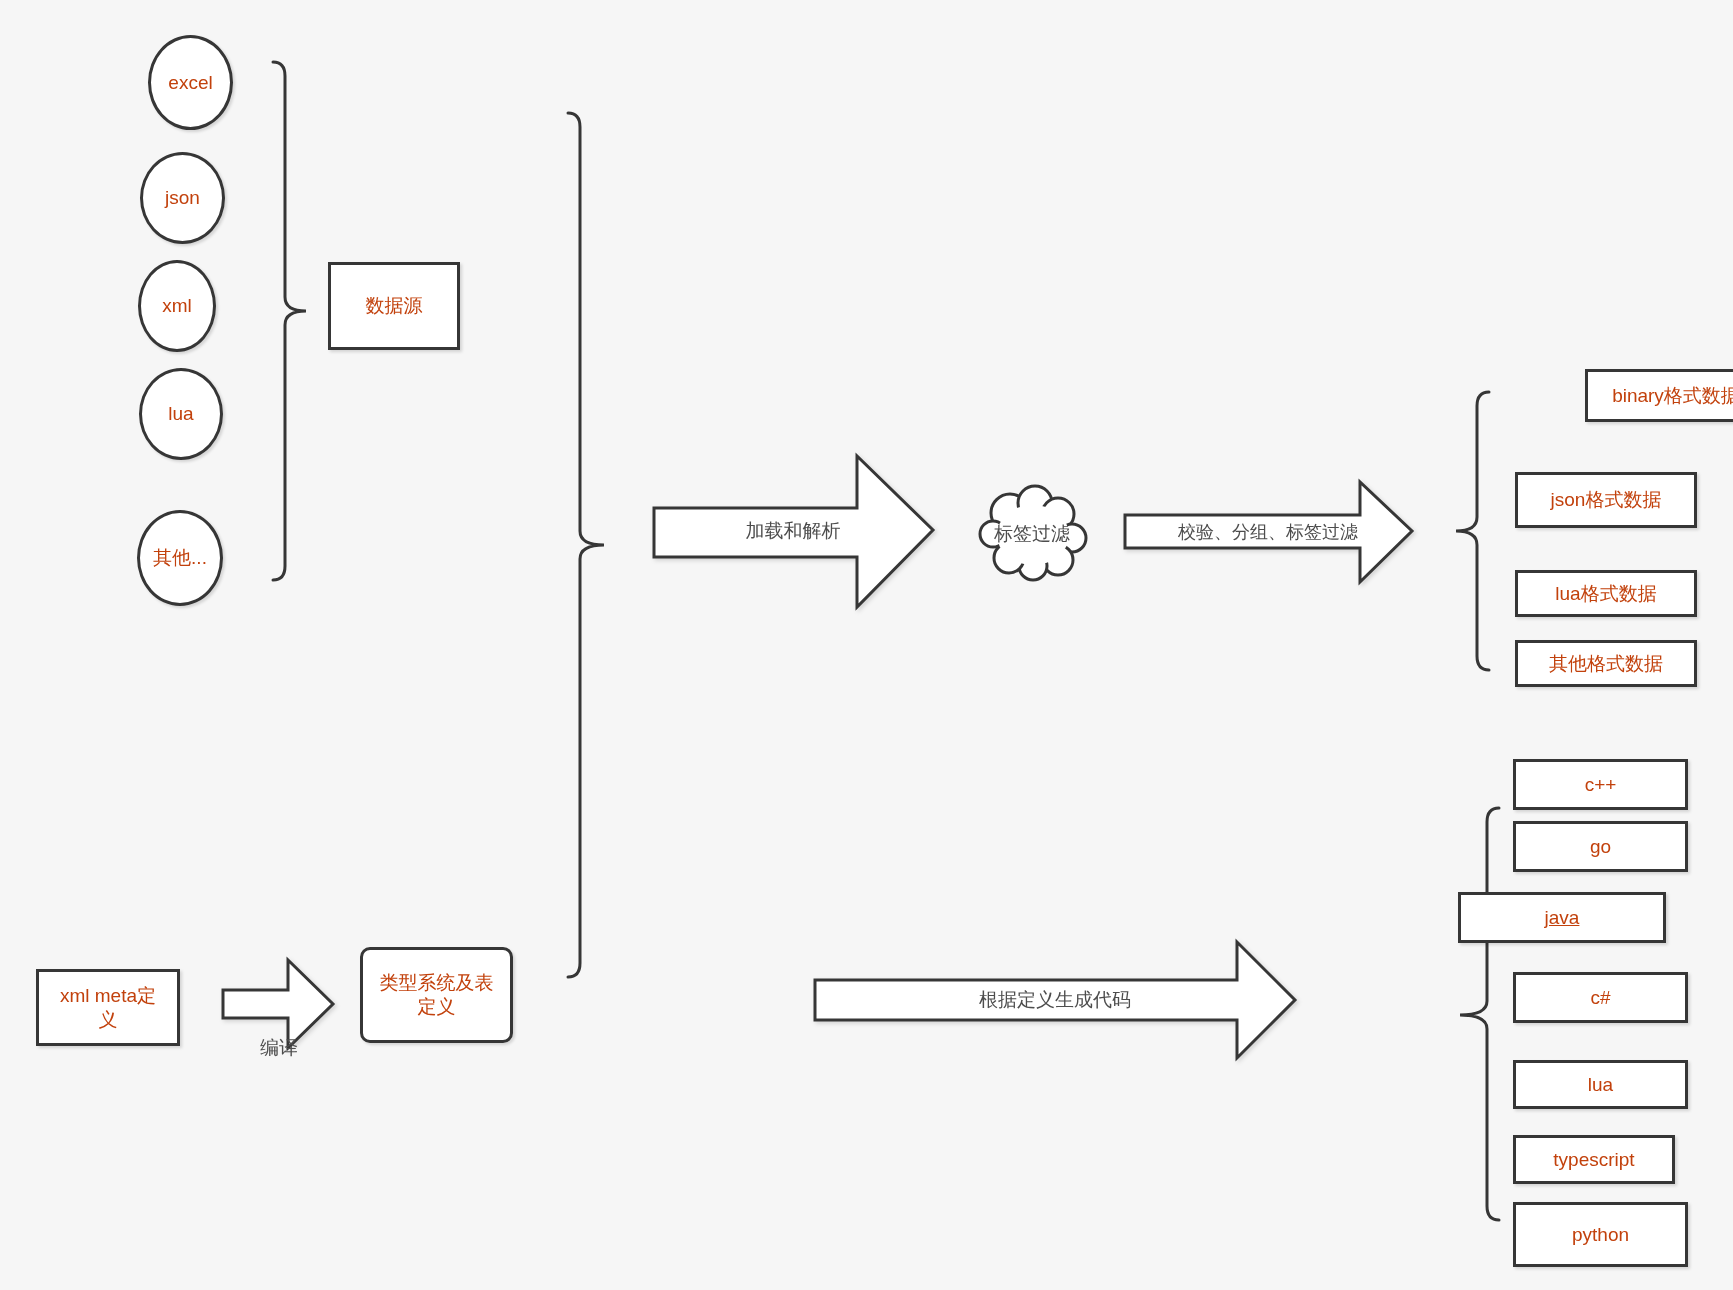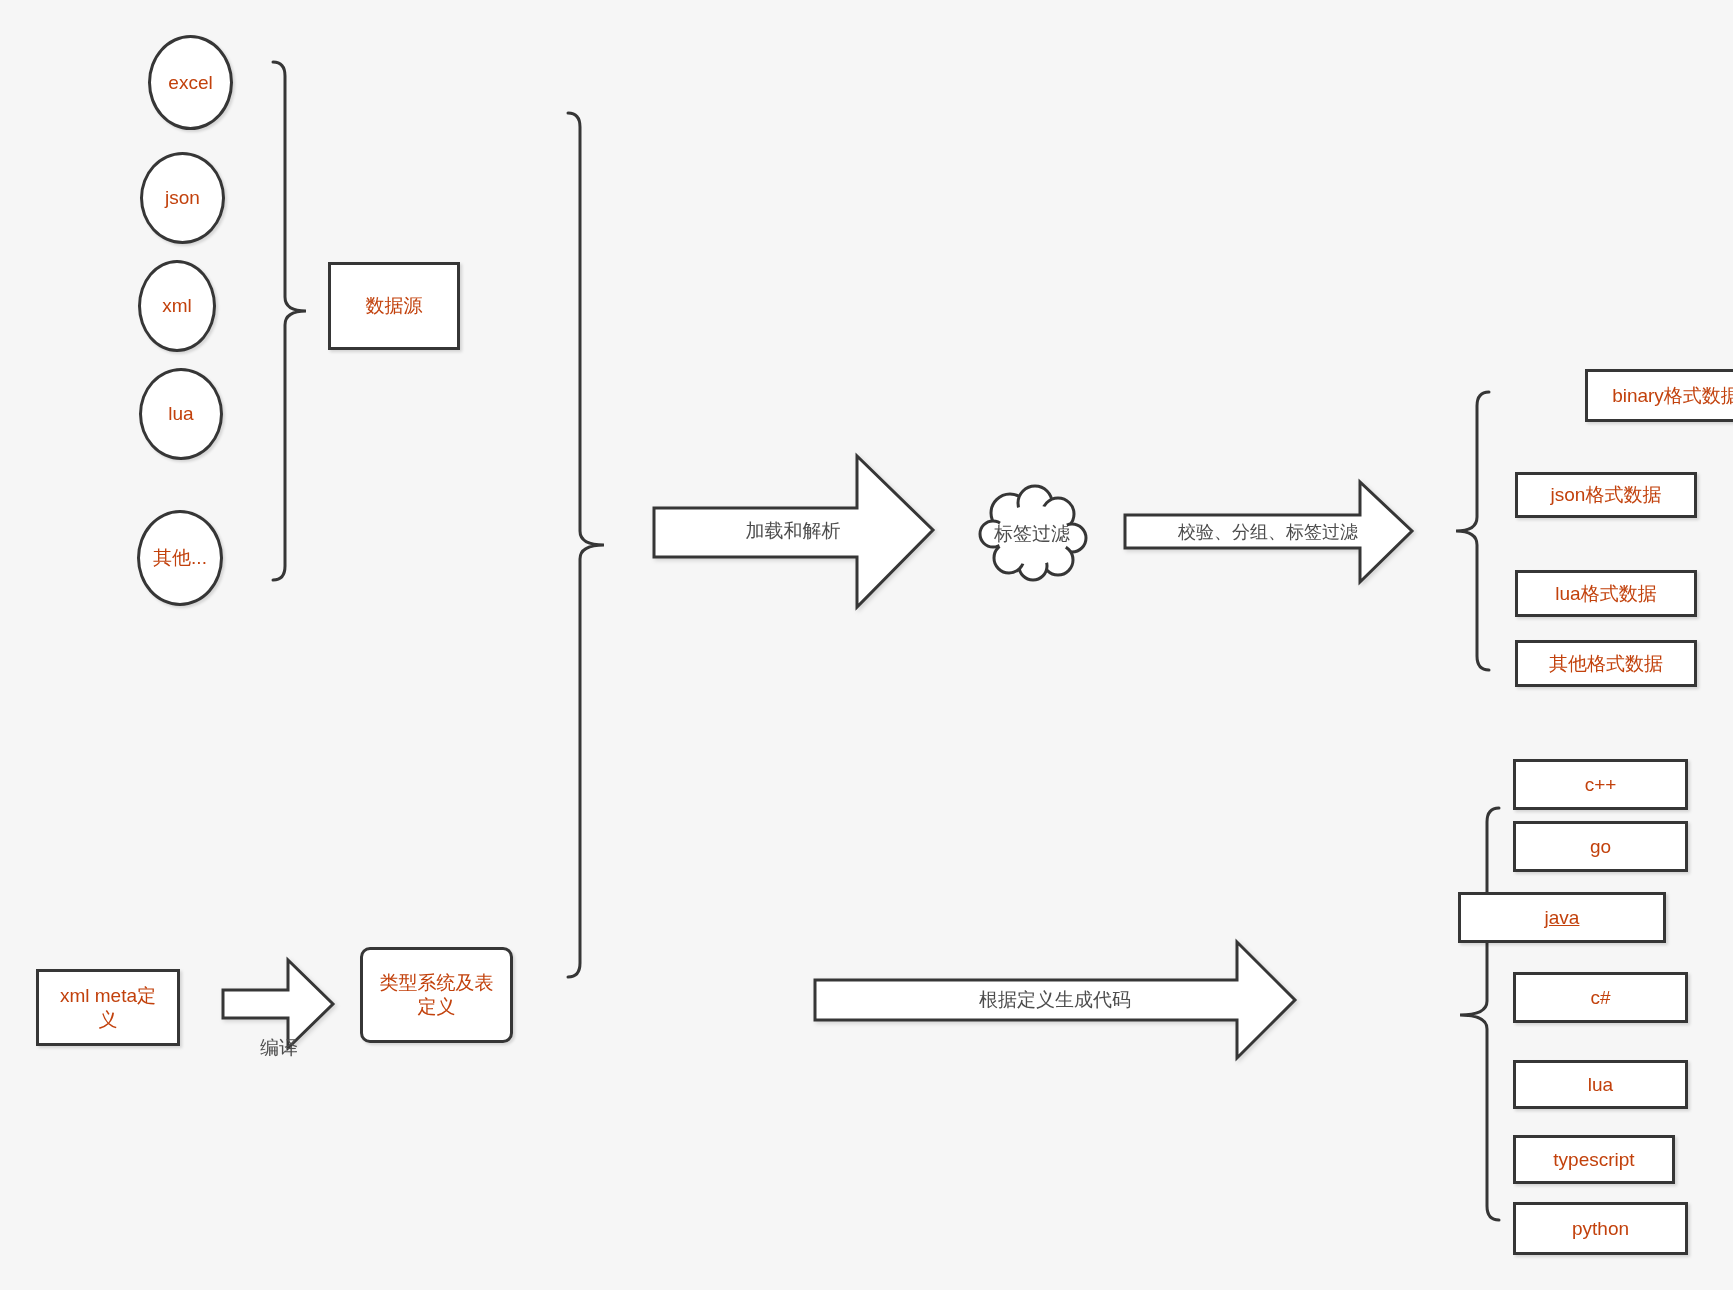--- a/index.html
+++ b/index.html
@@ -79,21 +79,21 @@
   <div class="node" style="left:36px;top:969px;width:144px;height:77px;padding:3px 20px;justify-content:center;">
     <span>xml meta定义</span>
   </div>
   <div class="node rounded" style="left:360px;top:947px;width:153px;height:96px;padding:0 8px;">
     <span>类型系统及表定义</span>
   </div>
 
   <div class="node" style="left:1585px;top:369px;width:182px;height:53px;">
     <span>binary格式数据</span>
   </div>
-  <div class="node" style="left:1515px;top:472px;width:182px;height:46px;">
+  <div class="node" style="left:1515px;top:472px;width:182px;height:56px;">
     <span>json格式数据</span>
   </div>
   <div class="node" style="left:1515px;top:570px;width:182px;height:47px;">
     <span>lua格式数据</span>
   </div>
   <div class="node" style="left:1515px;top:640px;width:182px;height:47px;">
     <span>其他格式数据</span>
   </div>
 
   <div class="node" style="left:1513px;top:759px;width:175px;height:51px;">
@@ -107,21 +107,21 @@
   </div>
   <div class="node" style="left:1513px;top:972px;width:175px;height:51px;">
     <span>c#</span>
   </div>
   <div class="node" style="left:1513px;top:1060px;width:175px;height:49px;">
     <span>lua</span>
   </div>
   <div class="node" style="left:1513px;top:1135px;width:162px;height:49px;">
     <span>typescript</span>
   </div>
-  <div class="node" style="left:1513px;top:1202px;width:175px;height:53px;">
+  <div class="node" style="left:1513px;top:1202px;width:175px;height:65px;">
     <span>python</span>
   </div>
 
   <div class="lbl" style="left:793px;top:531px;">加载和解析</div>
   <div class="lbl" style="left:1032px;top:534px;">标签过滤</div>
   <div class="lbl small" style="left:1268px;top:532px;">校验、分组、标签过滤</div>
   <div class="lbl" style="left:1055px;top:1000px;">根据定义生成代码</div>
   <div class="lbl" style="left:279px;top:1004px;margin-top:44px;">编译</div>
 
 </div>

